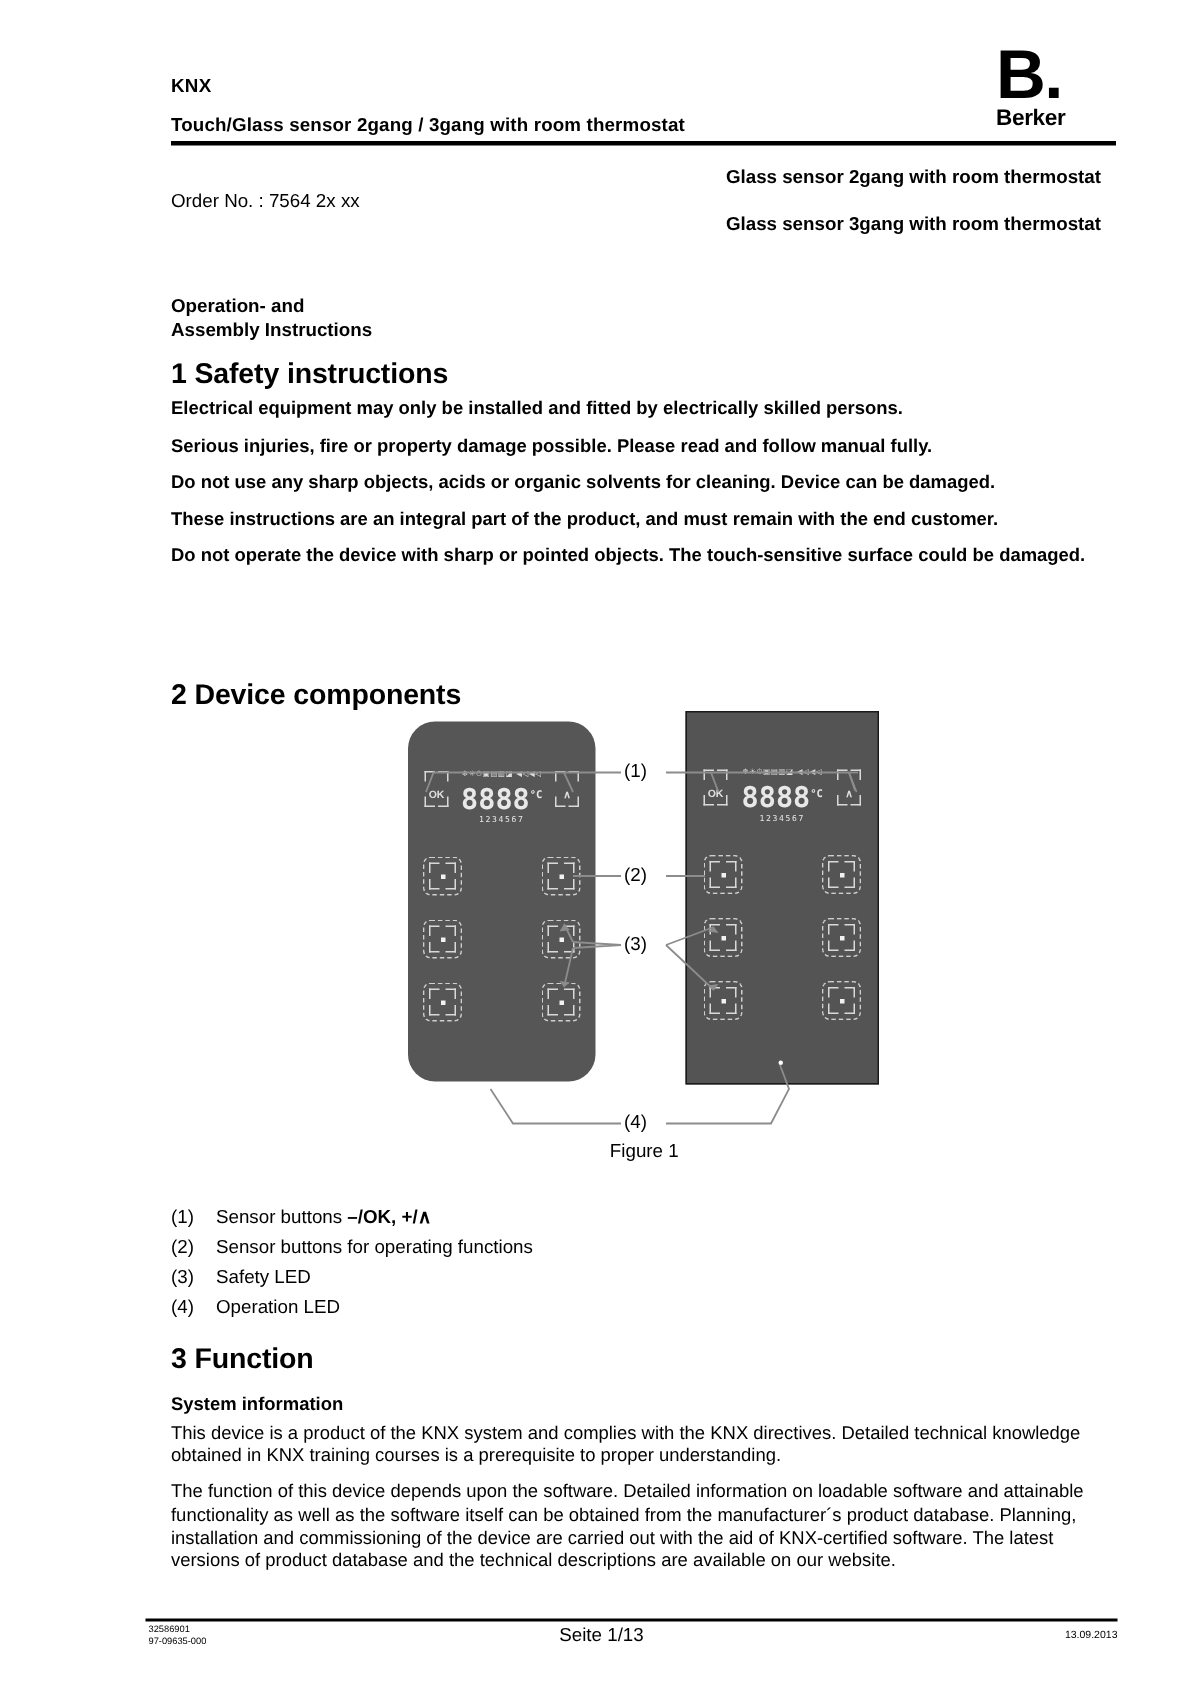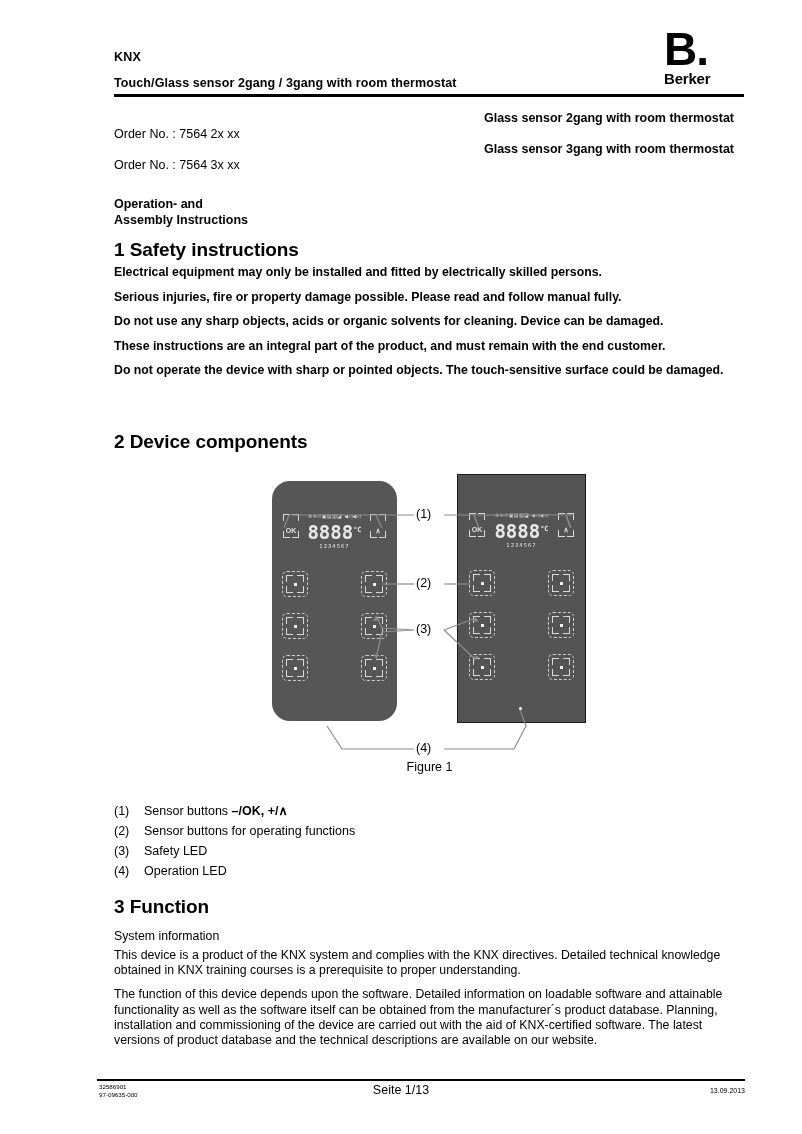--- a/index.html
+++ b/index.html
@@ -286,21 +286,21 @@
 
   
   .func-block {
     position: absolute;
     left: 114px;
     top: 928px;
     width: 631px;
   }
   .sub-h {
     font-size: 12.3px;
-    font-weight: normal;
+    font-weight: bold;
     line-height: 16px;
     margin-bottom: 4px;
   }
   .func-block p {
     margin: 0 0 9px 0;
     font-size: 12.3px;
     line-height: 15.2px;
   }
 
   .rule-bottom {
@@ -350,38 +350,37 @@
       <div class="logo-b">B.</div>
       <div class="logo-name">Berker</div>
     </div>
   </div>
   <div class="rule-top"></div>
 
   <div class="products">
     <div class="prod-name">Glass sensor 2gang with room thermostat</div>
     <div class="prod-order">Order No. : 7564 2x xx</div>
     <div class="prod-name">Glass sensor 3gang with room thermostat</div>
-    <div class="prod-order">Order No. : 7564 3x xx</div>
   </div>
 
   <div class="doctype">
     <div>Operation- and</div>
     <div>Assembly Instructions</div>
   </div>
 
   <div class="h1" style="top:239px;">1 Safety instructions</div>
   <div class="safety-block">
     <p>Electrical equipment may only be installed and fitted by electrically skilled persons.</p>
     <p>Serious injuries, fire or property damage possible. Please read and follow manual fully.</p>
     <p>Do not use any sharp objects, acids or organic solvents for cleaning. Device can be damaged.</p>
     <p>These instructions are an integral part of the product, and must remain with the end customer.</p>
     <p>Do not operate the device with sharp or pointed objects. The touch-sensitive surface could be damaged.</p>
   </div>
 
-  <div class="h1" style="top:431px;">2 Device components</div>
+  <div class="h1" style="top:453px;">2 Device components</div>
 
   <div class="figure">
 
     <div class="device dev-left">
       <div class="lcd" style="top:32px;">
         <div class="lcd-icons">❄☀⏱▣▤▥◪  ◀◁◀◁</div>
         <div class="lcd-digits"><span>8888</span><span class="lcd-unit">°C</span></div>
         <div class="lcd-scale">1234567</div>
       </div>
 

